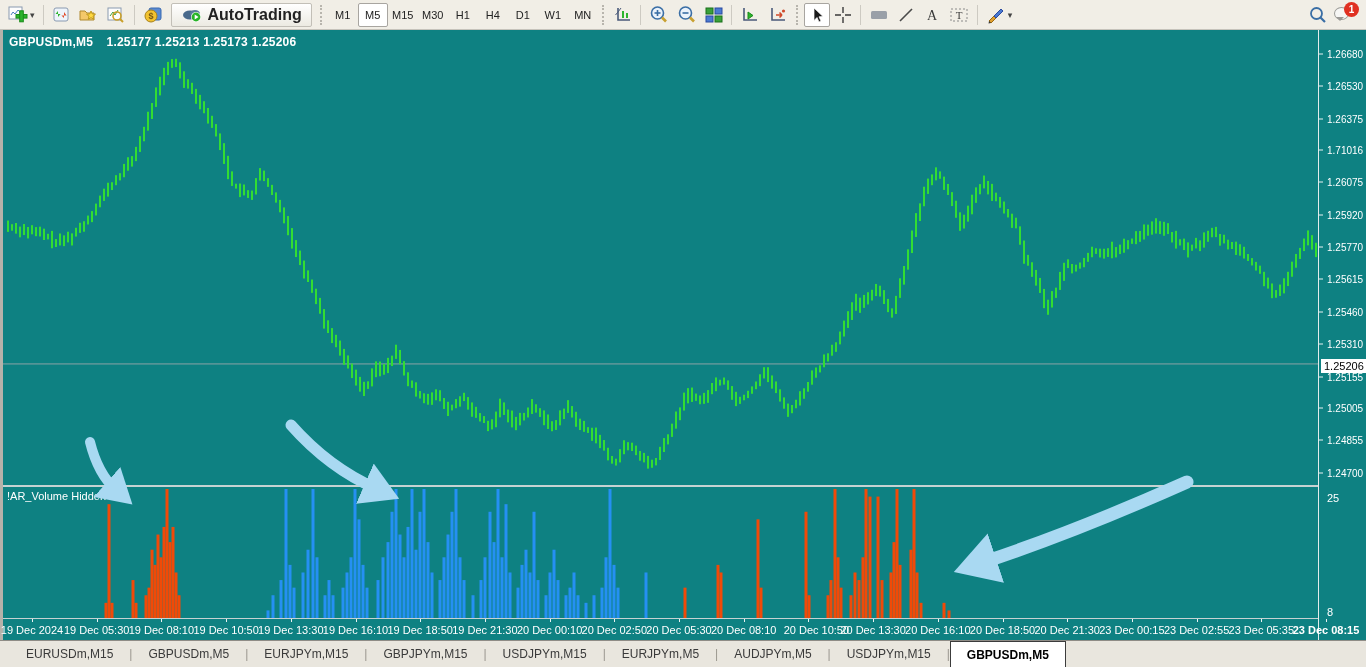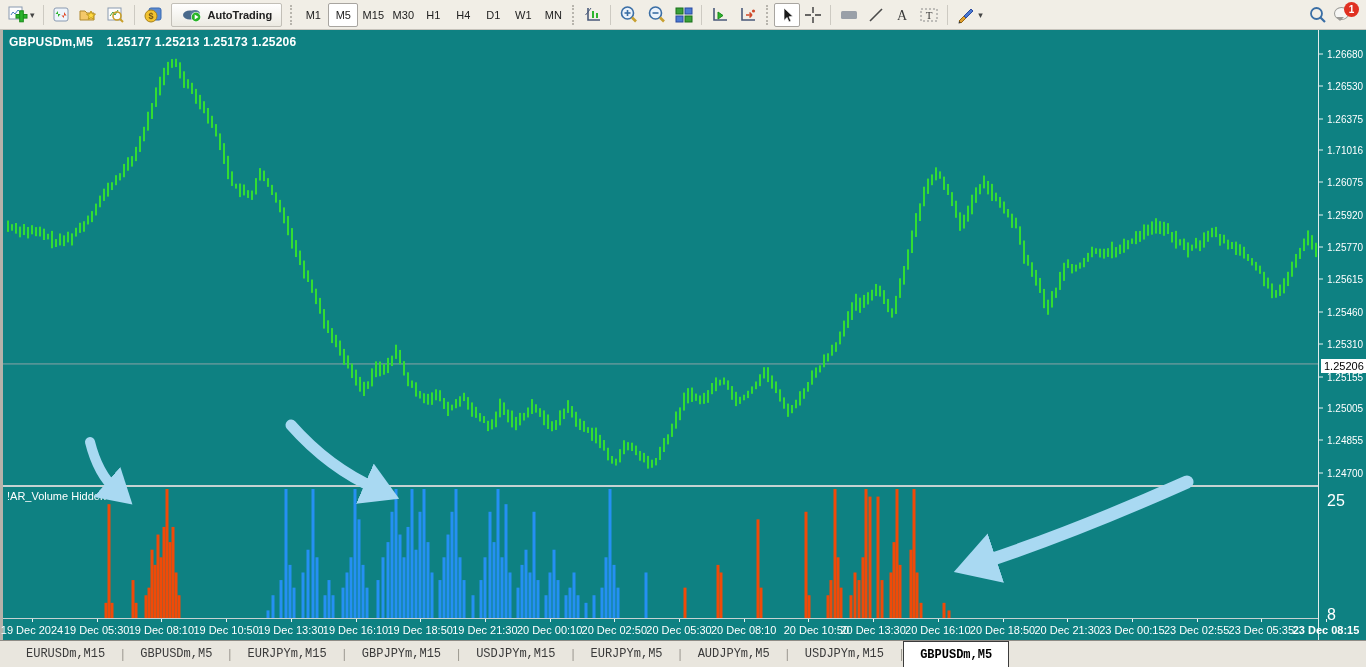--- a/index.html
+++ b/index.html
@@ -11,21 +11,21 @@
     border-bottom:1px solid #c6c3bb;display:flex;align-items:center;padding:0 4px;}
   .tsep{width:1px;height:20px;background:#cdcac2;margin:0 4px;flex:0 0 auto;}
   .grip{width:4px;height:20px;border-left:2px dotted #b8b5ad;margin:0 4px;flex:0 0 auto;}
   .tbtn{height:24px;min-width:26px;display:flex;align-items:center;justify-content:center;
     border:1px solid transparent;border-radius:2px;padding:0 3px;flex:0 0 auto;cursor:default;}
   .tbtn.active{background:#fff;border-color:#a8a5a0;}
   .tf{font-size:11px;color:#222;min-width:30px;}
   .caret{font-size:9px;color:#444;margin-left:2px;}
   .autotrade{height:24px;display:flex;align-items:center;gap:5px;border:1px solid #c2bfb7;
     background:linear-gradient(#ffffff,#eceae2);border-radius:2px;padding:0 9px;margin:0 4px;
-    font-size:11px;font-weight:700;color:#222;}
+    font-size:16px;font-weight:700;color:#222;}
   .spacer{flex:1 1 auto;}
   .badge{position:absolute;top:-5px;right:-7px;width:15px;height:15px;border-radius:50%;
     background:#e03122;color:#fff;font-size:10px;font-weight:700;display:flex;
     align-items:center;justify-content:center;}
   .notif{position:relative;width:18px;height:16px;margin:0 10px 0 2px;}
   .bubble{width:15px;height:13px;background:#f6f6f4;border:1px solid #9a9a96;border-radius:50%;}
   .bubble:after{content:"";position:absolute;left:2px;bottom:-2px;border:4px solid transparent;
     border-top-color:#9a9a96;}
   
   .chart-area{position:absolute;top:30px;left:0;width:1366px;height:610px;background:#0e8182;
@@ -40,27 +40,27 @@
   .pane-sep2{position:absolute;left:0;top:588px;width:1316px;height:1px;background:#c5d2d2;z-index:2;}
   .time-axis{position:absolute;left:0;top:589px;width:1366px;height:21px;z-index:5;}
   .tl{position:absolute;top:5px;transform:translateX(-50%);color:#fff;font-size:11px;white-space:nowrap;}
   .ttick{position:absolute;top:0;width:1px;height:3px;background:#e8f2f2;}
   .price-axis{position:absolute;left:1315px;top:0;width:51px;height:610px;z-index:3;
     border-left:1px solid #e2ecec;background:#0e8182;}
   .pl{position:absolute;left:8px;transform:translateY(-50%);color:#fff;font-size:10px;}
   .ptick{position:absolute;left:0;width:4px;height:1px;background:#e8f2f2;transform:translateY(-50%);}
   .bidbox{position:absolute;left:2px;transform:translateY(-50%);background:#fff;color:#000;
     font-size:11px;padding:1px 4px 1px 3px;z-index:4;}
-  .vscale{position:absolute;left:8px;color:#fff;font-size:16px;}
+  .vscale{position:absolute;left:8px;color:#fff;font-size:11px;}
   #arrows{position:absolute;left:0;top:0;z-index:6;pointer-events:none;}
   
   .tab-bar{position:absolute;left:0;top:640px;width:1366px;height:27px;background:#e9e6de;
     border-top:1px solid #8f8c86;display:flex;align-items:stretch;padding-left:10px;
     font-size:12px;color:#3a3a3a;}
-  .tab{display:flex;align-items:center;padding:0 16px;white-space:nowrap;font-family:Liberation Mono, monospace;}
+  .tab{display:flex;align-items:center;padding:0 16px;white-space:nowrap;}
   .tabsep{display:flex;align-items:center;color:#9a978f;}
   .tab.active{background:#fff;border:1px solid #3c3c3c;border-bottom:1px solid #fff;
     font-weight:700;color:#000;margin-bottom:-1px;}
   .icon{display:inline-block;flex:0 0 auto;}
 </style>
 </head>
 <body>
 
 <div class="screen">
 

